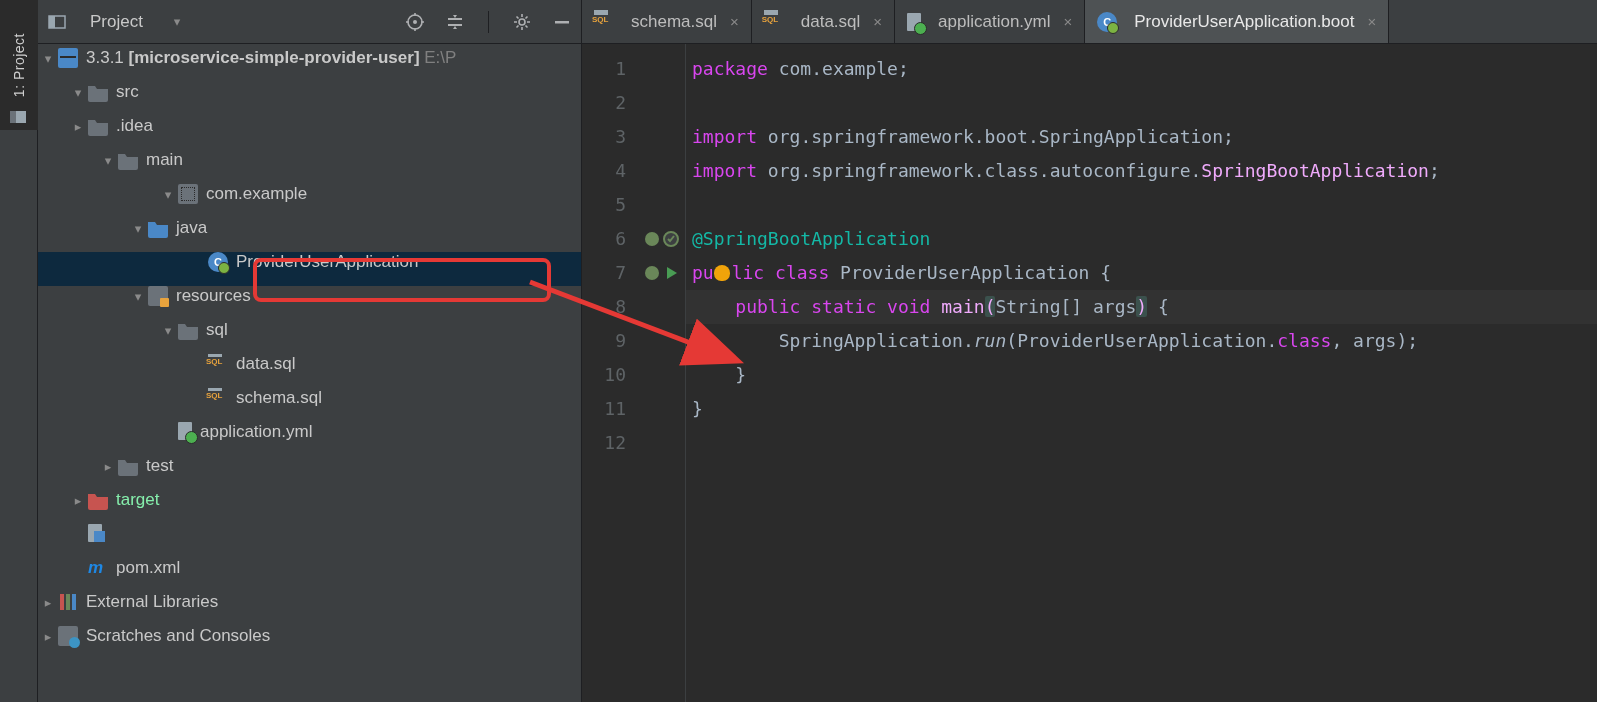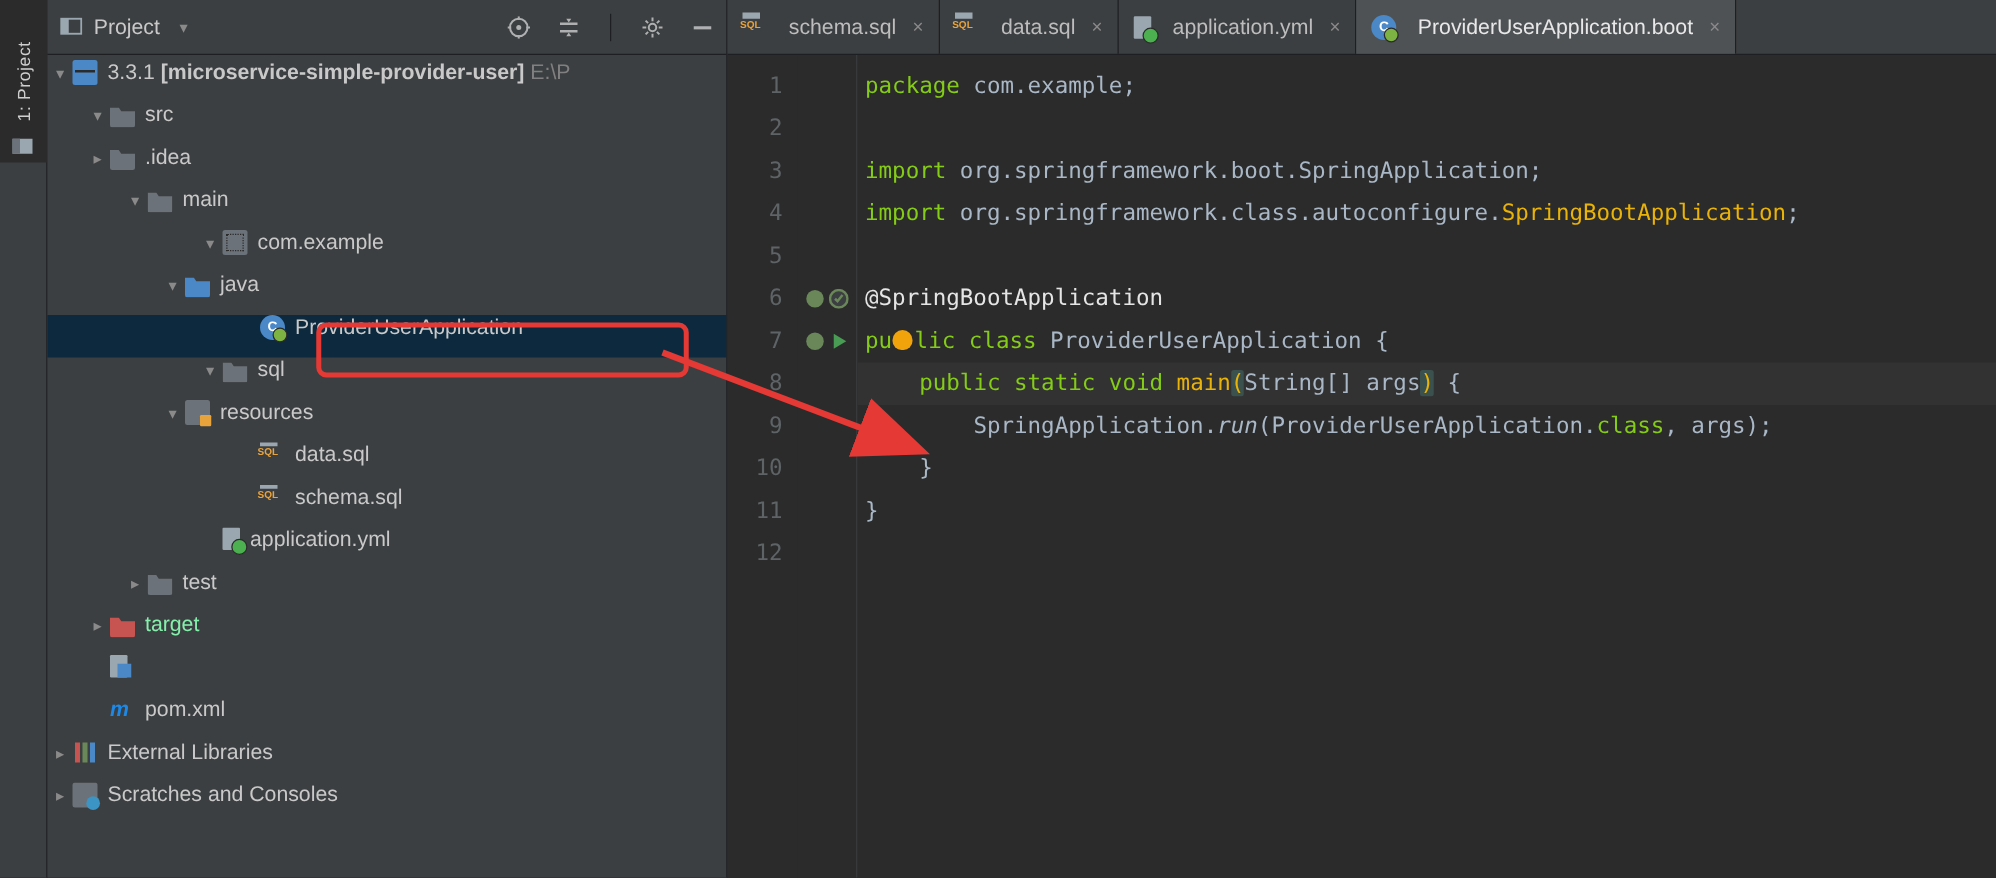--- a/index.html
+++ b/index.html
@@ -12,21 +12,21 @@
   .rail-tab{position:absolute;left:0;top:0;width:38px;height:130px;background:#2b2b2b;
     display:flex;align-items:center;justify-content:center}
   .rail-tab span{writing-mode:vertical-rl;transform:rotate(180deg);font-size:14px;
     color:#cfcfcf;letter-spacing:.5px}
   .rail-icon{position:absolute;left:9px;top:108px}
   
   .panel{position:absolute;left:38px;top:0;width:544px;height:702px;background:#3c3f41;
     border-right:1px solid #1e1f22}
   .panel-hdr{height:44px;border-bottom:1px solid #1e1f22;display:flex;align-items:center;
     padding:0 10px;gap:6px}
-  .hdr-title{display:flex;align-items:flex-start;gap:9px;flex:1}
+  .hdr-title{display:flex;align-items:center;gap:24px;flex:1}
   .hdr-title .ttxt{font-size:17px;color:#c9c9c9}
   .hdr-btns{display:flex;align-items:center;gap:22px;color:#aeb0b2}
   .hdr-sep{width:1px;height:22px;background:#1e1f22;margin:0 2px}
   .tree{padding:4px 0;font-size:17px}
   .row{height:34px;display:flex;align-items:flex-start;white-space:nowrap;overflow:hidden}
   .ind{display:inline-block;width:30px;flex:0 0 auto}
   .arr{width:20px;height:20px;flex:0 0 auto;display:inline-flex;align-items:center;
     justify-content:center;color:#8a8a8a;font-size:13px}
   .arr.o::before{content:"▾"}
   .arr.c::before{content:"▸"}
@@ -82,23 +82,23 @@
   .tab.active{background:#4e5254;color:#e8e8e8}
   .tab .x{color:#8a8a8a;font-size:15px;margin-left:4px}
   .code-area{flex:1;display:flex;font-family:Consolas,Menlo,monospace;font-size:18px;
     line-height:34px}
   .gut-num{width:56px;text-align:right;color:#5e6366;padding:8px 12px 0 0;background:#2b2b2b}
   .gut-mark{width:48px;padding-top:8px;background:#2b2b2b;border-right:1px solid #3c3f41}
   .gut-mark div{height:34px;display:flex;align-items:center;justify-content:center;gap:3px}
   .code{flex:1;padding:8px 0 0 6px;background:#2b2b2b;position:relative}
   .code div{height:34px;white-space:pre}
   .hl-line{position:absolute;left:0;right:0;top:246px;height:34px;background:#323232}
-  .kw{color:#84cc16}
-  .ann{color:#e5e5e5}
-  .fn{color:#eab308}
+  .kw{color:#d946ef}
+  .ann{color:#14b8a6}
+  .fn{color:#f0abfc}
   .str,.cls{color:#a9b7c6}
   .ital{font-style:italic}
   .paren{background:#3b514d;border-radius:2px}
   .bulb{display:inline-block;width:16px;height:16px;background:#f0a30a;border-radius:50% 50% 45% 45%;
     vertical-align:-2px;margin-right:2px}
   
   .callout{position:absolute;border:4px solid #e53935;border-radius:8px;pointer-events:none}
   .arrow-svg{position:absolute;pointer-events:none}
   
   svg{display:block}
@@ -200,32 +200,32 @@
         <span class="ind"></span>
         <span class="ind"></span>
         <span class="arr n"></span>
         <span class="ic i-cls"></span>
         <span class="lbl">ProviderUserApplication</span>
       </div>
     <div class="row">
         <span class="ind"></span>
         <span class="ind"></span>
         <span class="ind"></span>
-        <span class="ind"></span>
-        <span class="arr o"></span>
-        <span class="ic i-folder"></span>
-        <span class="lbl">sql</span>
-      </div>
-    <div class="row">
-        <span class="ind"></span>
-        <span class="ind"></span>
-        <span class="ind"></span>
         <span class="arr o"></span>
         <span class="ic i-res"></span>
         <span class="lbl">resources</span>
+      </div>
+    <div class="row">
+        <span class="ind"></span>
+        <span class="ind"></span>
+        <span class="ind"></span>
+        <span class="ind"></span>
+        <span class="arr o"></span>
+        <span class="ic i-folder"></span>
+        <span class="lbl">sql</span>
       </div>
     <div class="row">
         <span class="ind"></span>
         <span class="ind"></span>
         <span class="ind"></span>
         <span class="ind"></span>
         <span class="ind"></span>
         <span class="arr n"></span>
         <span class="ic i-sql"></span>
         <span class="lbl">data.sql</span>

